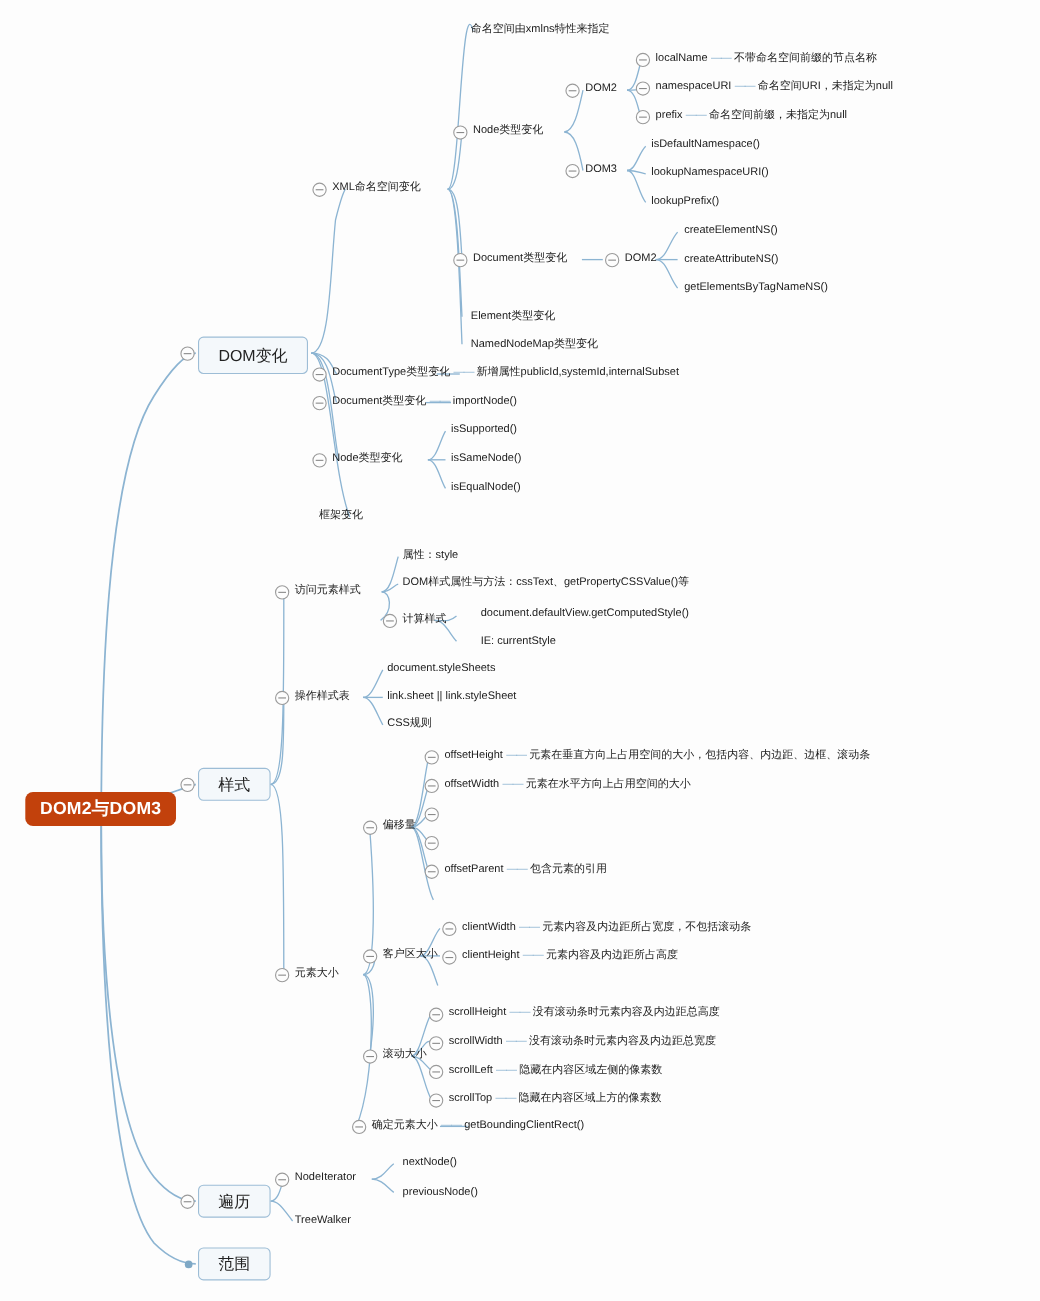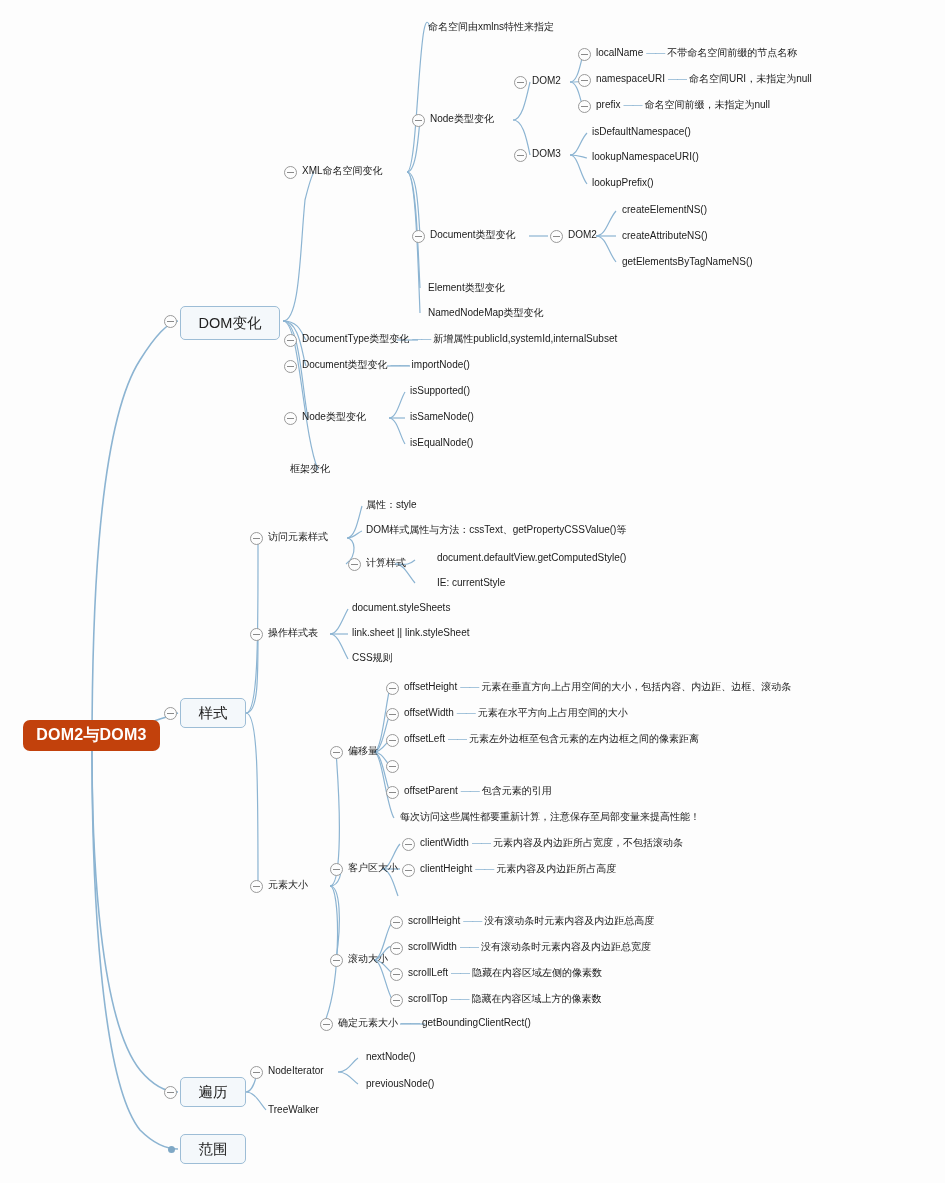--- a/index.html
+++ b/index.html
@@ -314,32 +314,28 @@
   <div class="tnode" style="left:404px; top:682px;">
     <span>offsetHeight</span><span class="dash">——</span><span>元素在垂直方向上占用空间的大小，包括内容、内边距、边框、滚动条</span>
   </div>
 
   <div class="toggle" style="left:386px; top:708px;"></div>
   <div class="tnode" style="left:404px; top:708px;">
     <span>offsetWidth</span><span class="dash">——</span><span>元素在水平方向上占用空间的大小</span>
   </div>
 
   <div class="toggle" style="left:386px; top:734px;"></div>
-  <div class="tnode" style="left:404px; top:734px;">
-    <span>offsetLeft</span><span class="dash">——</span><span>元素左外边框至包含元素的左内边框之间的像素距离</span>
-  </div>
 
   <div class="toggle" style="left:386px; top:760px;"></div>
 
   <div class="toggle" style="left:386px; top:786px;"></div>
   <div class="tnode" style="left:404px; top:786px;">
     <span>offsetParent</span><span class="dash">——</span><span>包含元素的引用</span>
   </div>
 
-  <div class="tnode" style="left:400px; top:812px;">每次访问这些属性都要重新计算，注意保存至局部变量来提高性能！</div>
 
   <div class="toggle" style="left:330px; top:863px;"></div>
   <div class="tnode" style="left:348px; top:863px;">客户区大小</div>
 
   <div class="toggle" style="left:402px; top:838px;"></div>
   <div class="tnode" style="left:420px; top:838px;">
     <span>clientWidth</span><span class="dash">——</span><span>元素内容及内边距所占宽度，不包括滚动条</span>
   </div>
 
   <div class="toggle" style="left:402px; top:864px;"></div>

